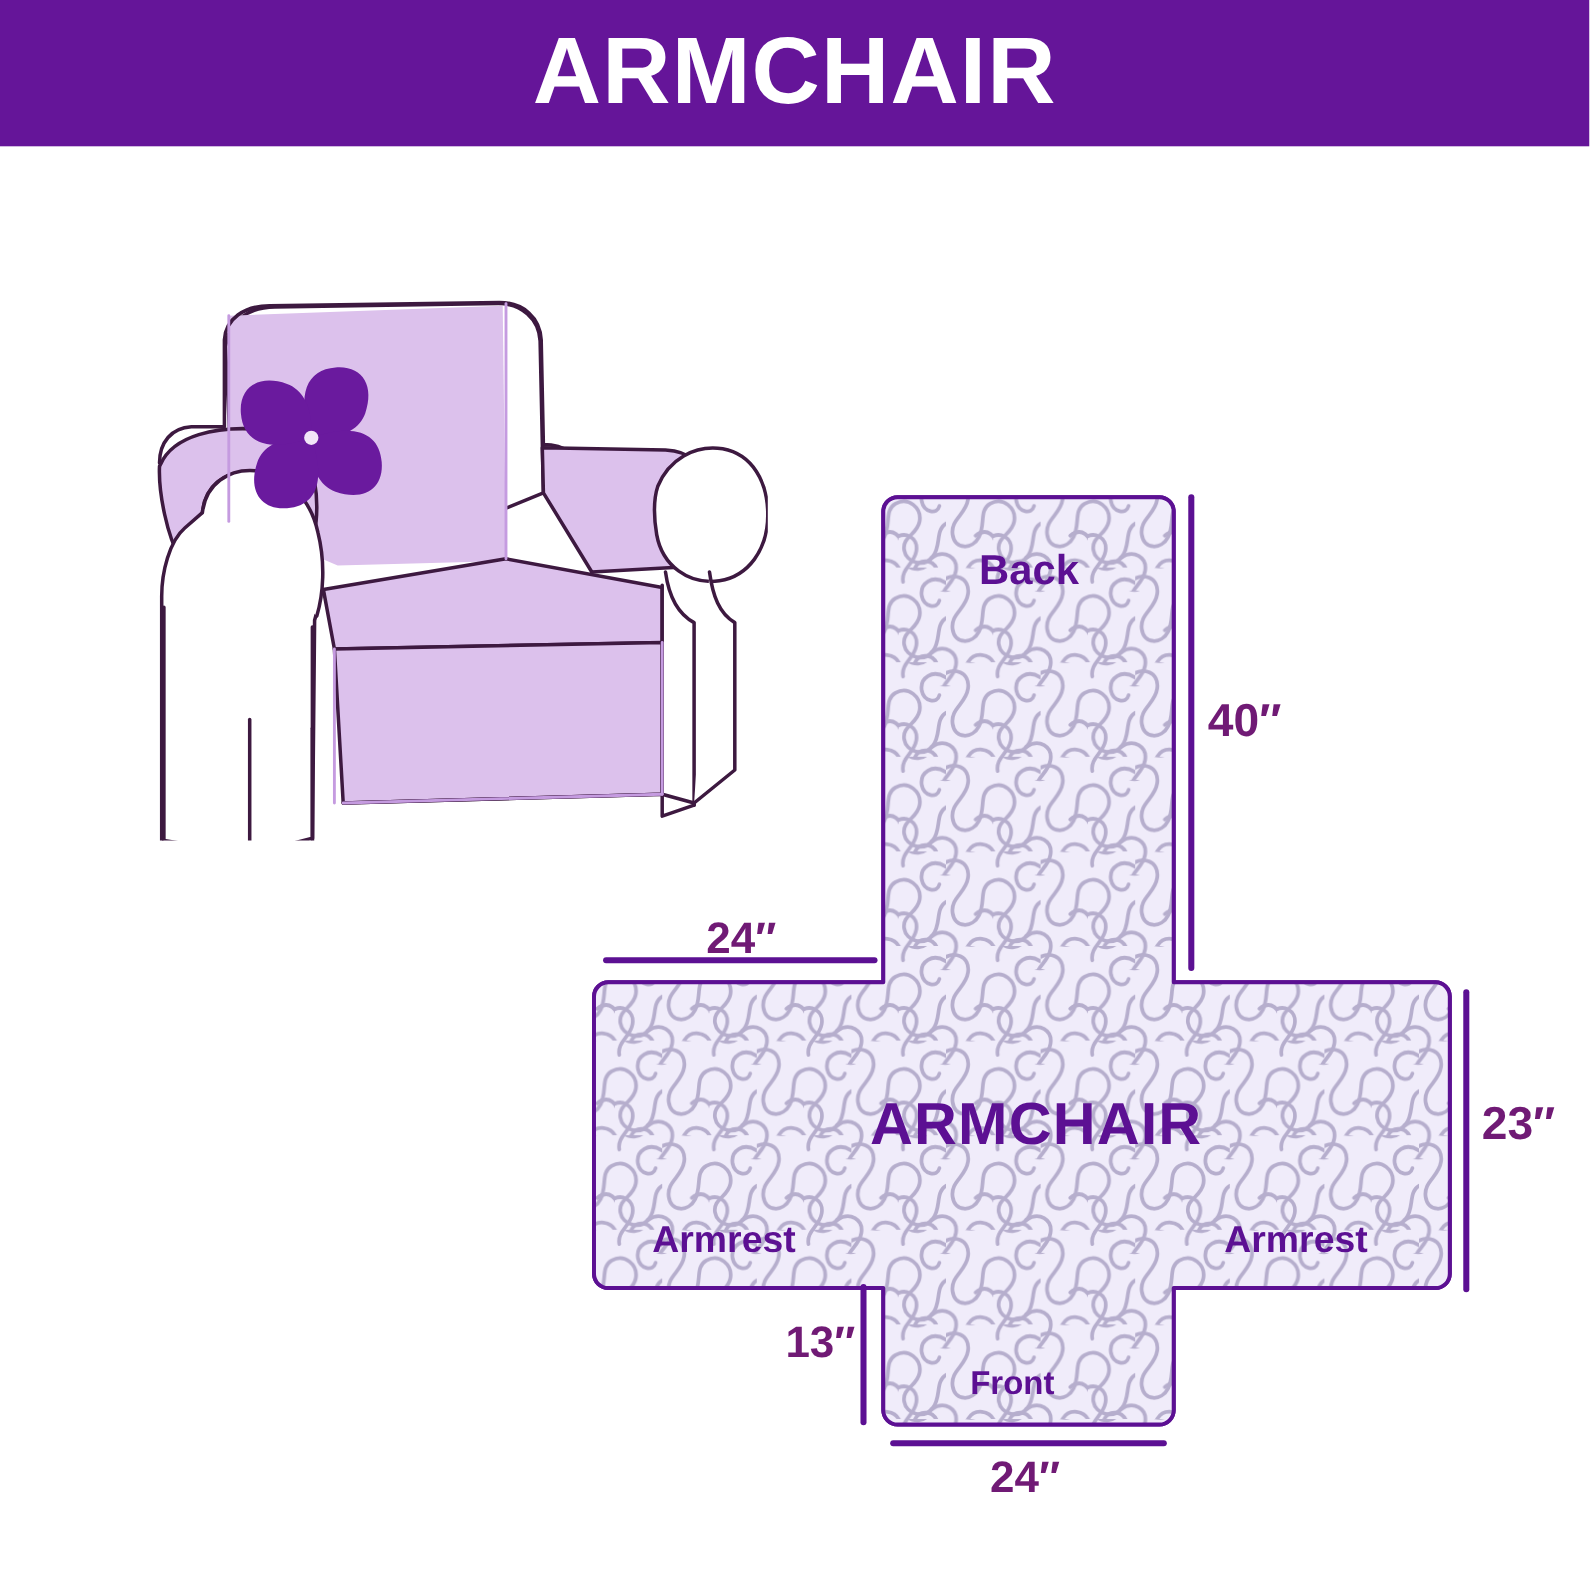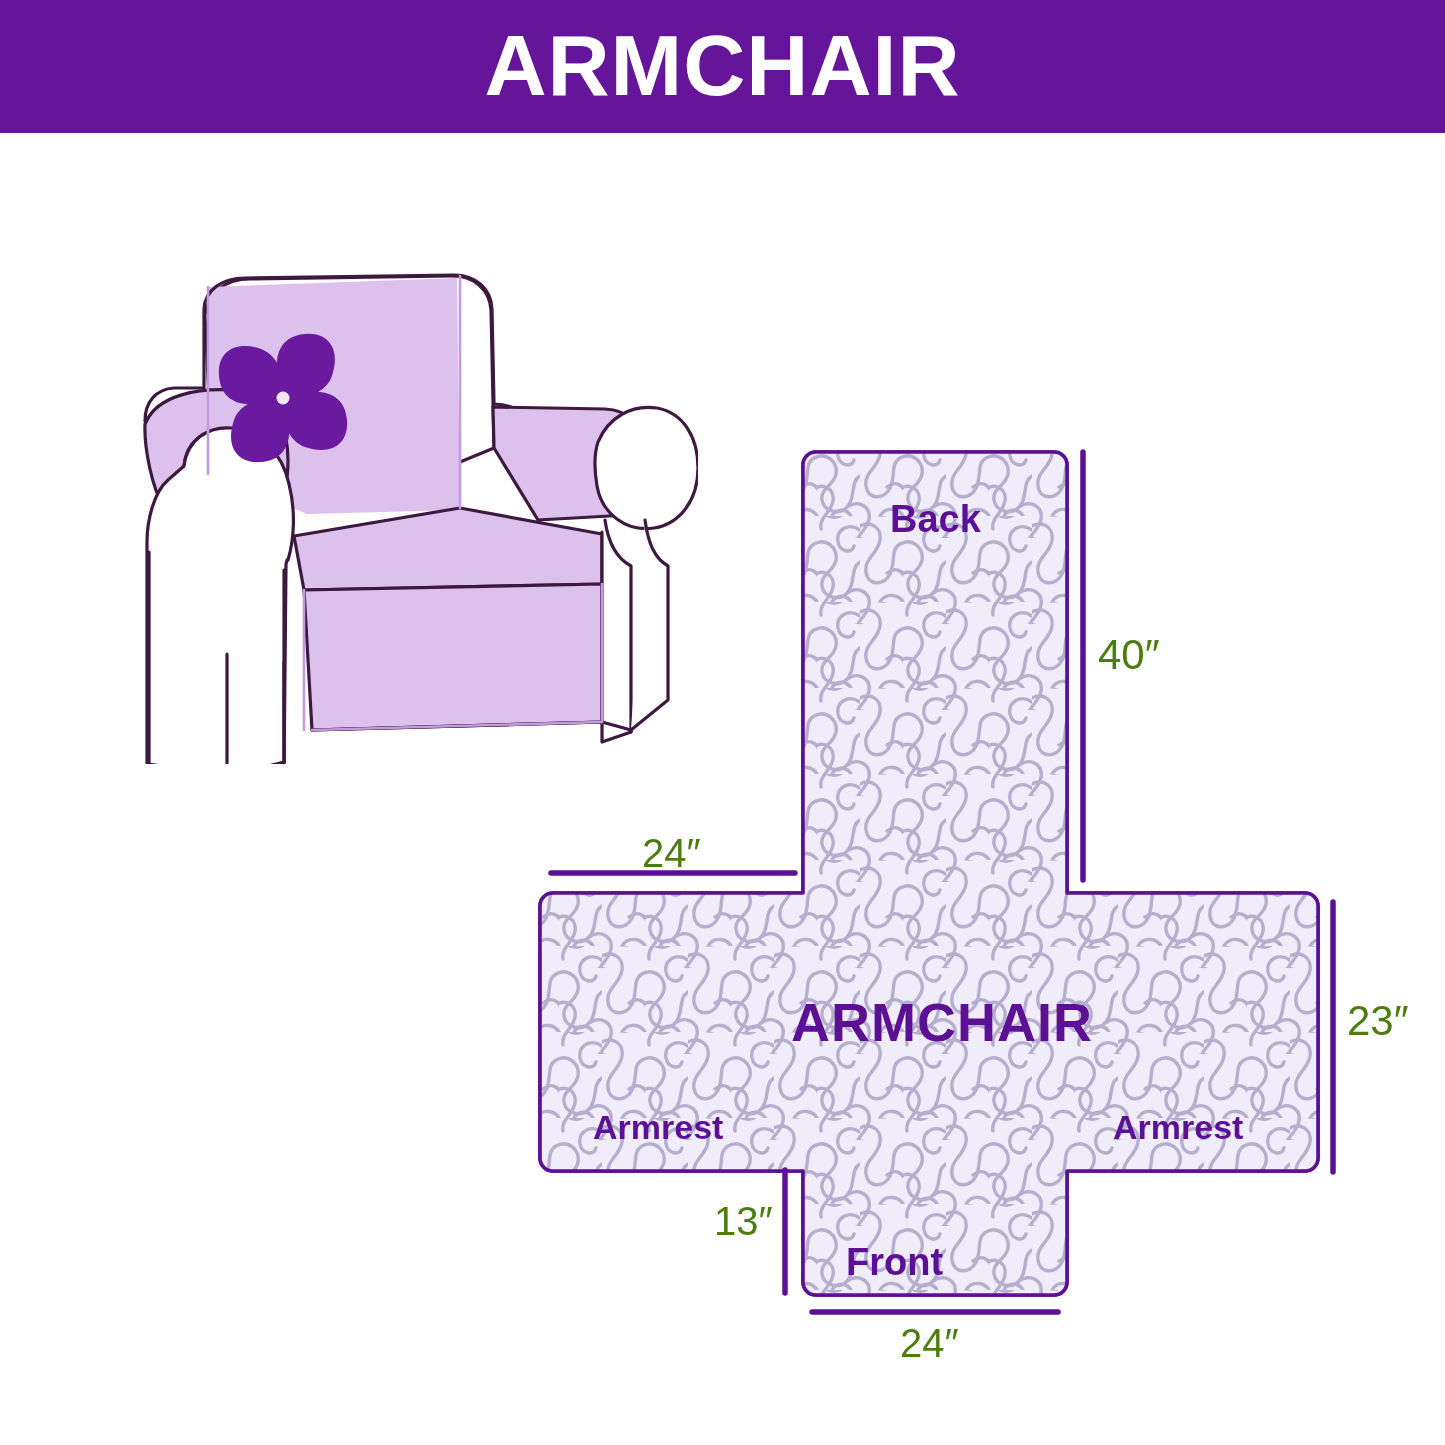--- a/index.html
+++ b/index.html
@@ -31,22 +31,22 @@
   
   .chair-wrap{position:absolute;left:108px;top:252px;width:590px;height:512px;}
   .chair-wrap svg{display:block;width:100%;height:100%;}
 
   
   .diagram{position:absolute;left:0;top:0;width:1445px;height:1445px;pointer-events:none;}
   .diagram svg{display:block;width:1445px;height:1445px;}
 
   .dimlabel{
     position:absolute;
-    color:#4d7c0f;
-    font-weight:normal;
+    color:#701a75;
+    font-weight:bold;
     font-family:"Liberation Sans", sans-serif;
     line-height:1;
     white-space:nowrap;
   }
   .dim-40{left:1098px;top:634px;font-size:42px;}
   .dim-23{left:1347px;top:1000px;font-size:42px;}
   .dim-24-top{left:642px;top:833px;font-size:40px;}
   .dim-24-bottom{left:900px;top:1323px;font-size:40px;}
   .dim-13{left:714px;top:1201px;font-size:40px;}
 
@@ -55,21 +55,21 @@
     color:#5c1093;
     font-weight:bold;
     font-family:"Liberation Sans", sans-serif;
     line-height:1;
     white-space:nowrap;
   }
   .lbl-back{left:890px;top:468px;font-size:38px;margin-top:32px;}
   .lbl-center{left:791px;top:995px;font-size:54px;letter-spacing:1px;}
   .lbl-armrest-left{left:593px;top:1110px;font-size:34px;}
   .lbl-armrest-right{left:1113px;top:1110px;font-size:34px;}
-  .lbl-front{left:846px;top:1243px;font-size:38px;}
+  .lbl-front{left:882px;top:1243px;font-size:30px;}
 </style>
 </head>
 <body>
 
 <div id="root">
 
   <div class="header">
     <div class="header-title">ARMCHAIR</div>
   </div>
 

